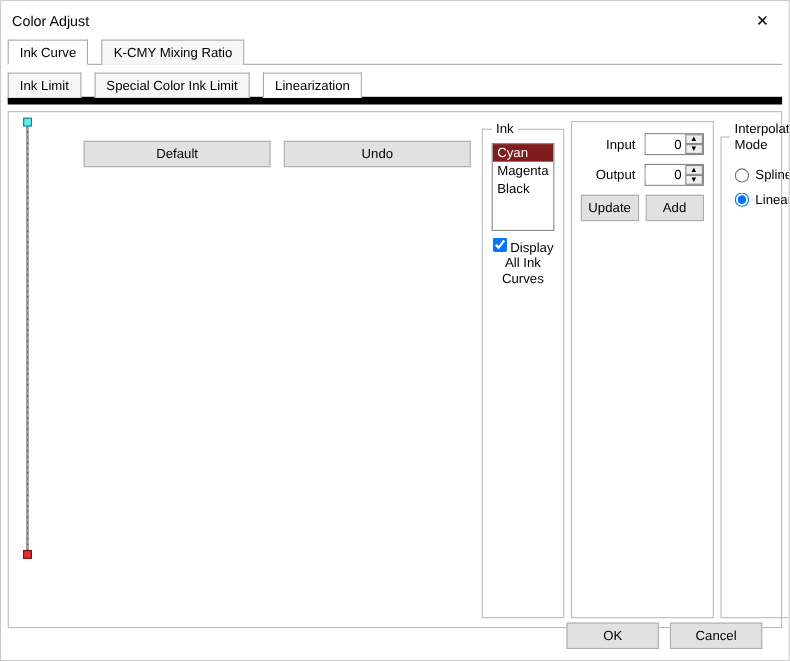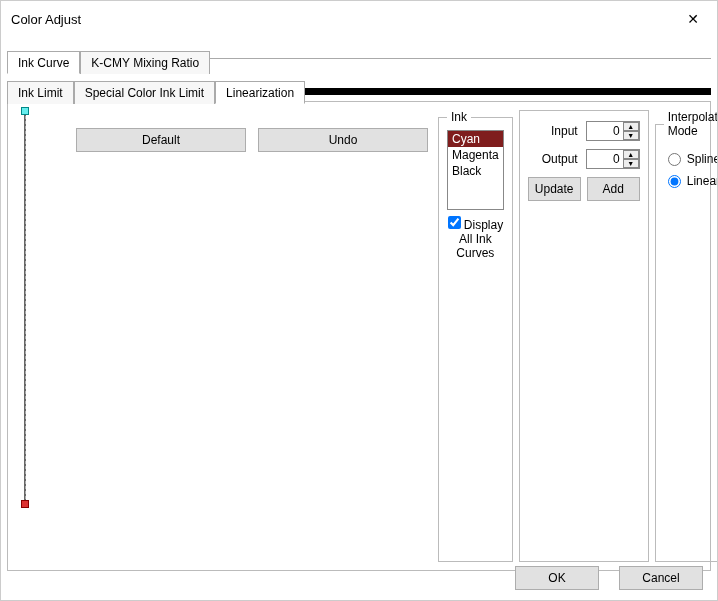--- a/index.html
+++ b/index.html
@@ -2,21 +2,21 @@
 <html><head>
 <meta charset="utf-8">
 <style>
 * { box-sizing: border-box; margin: 0; padding: 0; font-family: "MS UI Gothic", "Tahoma", sans-serif; font-size: 12px; }
 body { background: #fff; width: 718px; height: 601px; border: 1px solid #ccc; position: relative; overflow: hidden; }
 .titlebar { display: flex; justify-content: space-between; align-items: center; padding: 8px 10px 6px; }
 .titlebar .title { color: #000; font-size: 13px; }
 .titlebar .close { font-size: 14px; padding: 2px 8px; cursor: pointer; background: none; border: none; }
 
 .tabs-outer { margin: 0 6px; border-bottom: 1px solid #aaa; display: flex; }
-.tab { padding: 4px 10px 3px; border: 1px solid #aaa; border-bottom: none; background: #f7f7f7; margin-right: 0; cursor: pointer; position: relative; top: 16px; }
+.tab { padding: 4px 10px 3px; border: 1px solid #aaa; border-bottom: none; background: #f7f7f7; margin-right: 12px; cursor: pointer; position: relative; top: 1px; }
 .tab.active { background: #fff; border-bottom: 1px solid #fff; }
 .tabs-inner { margin: 6px 6px 0; display: flex; border-bottom: 7px solid #000000; text-align: center; }
 
 .content { margin: 6px 6px 0; border: 1px solid #bbb; padding: 8px; height: 470px; display: flex; }
 .left { width: 410px; display: flex; flex-direction: row; }
 .curve-area { width: 395px; height: 395px; background: #e8e8e8; border: 1px solid #666; position: relative; margin-left: 8px; }
 .grid-line-v, .grid-line-h { position: absolute; }
 .grid-line-v { width: 0; height: 100%; border-left: 1px dashed #aaa; top: 0; }
 .grid-line-h { height: 0; width: 100%; border-top: 1px dashed #aaa; left: 0; }
 .curve-line { position: absolute; inset: 0; }
@@ -46,21 +46,21 @@
 .io-btns { display: flex; gap: 6px; }
 .io-btns button { flex: 1; height: 24px; border: 1px solid #adadad; background: #e1e1e1; cursor: pointer; }
 
 .interp { flex: 1; }
 .radio-row { display: flex; align-items: center; gap: 6px; margin: 8px 4px; }
 .radio-row input { cursor: pointer; }
 
 .prev-group { border: 1px solid #bbb; padding: 12px 8px; }
 .prev-group .chk { display: flex; align-items: center; gap: 6px; margin-left: 20px; }
 
-.footer { position: absolute; bottom: 10px; right: 14px; display: flex; gap: 20px; }
+.footer { position: absolute; bottom: 10px; right: 24px; display: flex; gap: 10px; }
 .footer button { width: 84px; height: 24px; border: 1px solid #adadad; background: #e1e1e1; cursor: pointer; }
 
 input[type=checkbox], input[type=radio] { cursor: pointer; }
 </style>
 </head>
 <body>
 
 <div class="titlebar">
   <span class="title">Color Adjust</span>
   <button class="close">✕</button>

